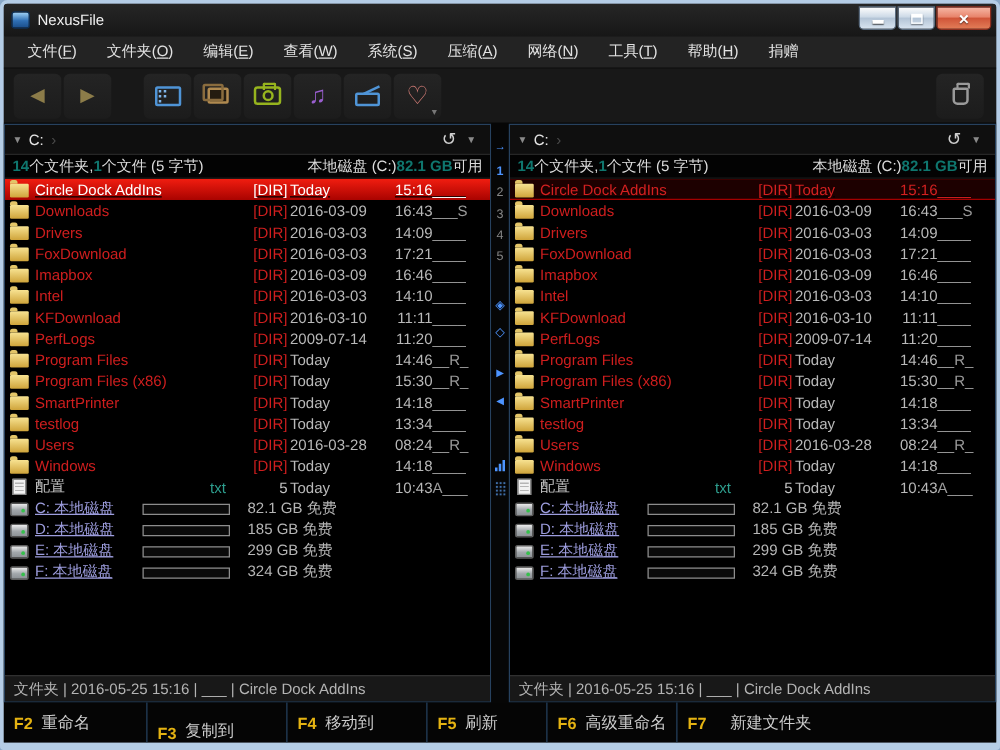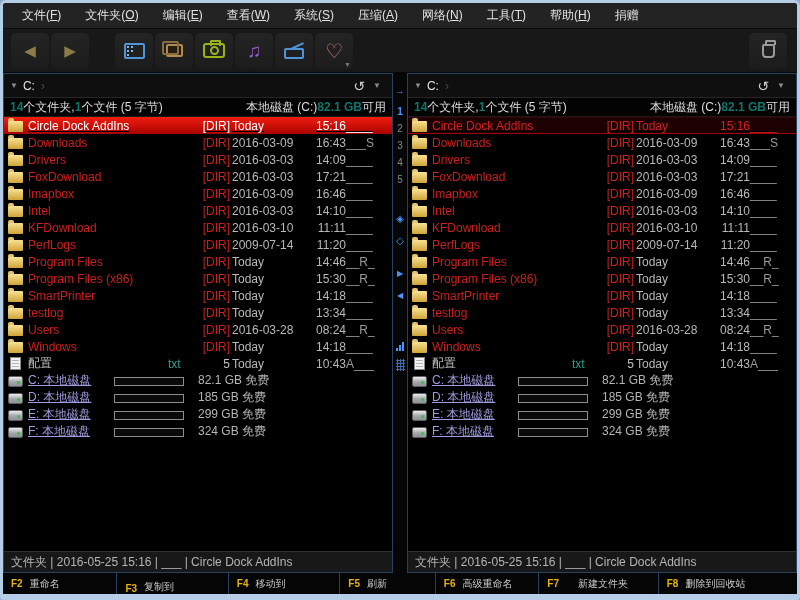--- a/index.html
+++ b/index.html
@@ -106,31 +106,46 @@
   .drow { height:17px; display:flex; align-items:center; font-size:12px; }
   .drive-icon { width:15px; height:11px; border:1px solid #5f5f5f; border-radius:2px; background:linear-gradient(#ececec,#a2a7ab 55%,#8d9296); position:relative; margin-top:1px; }
   .drive-icon::after { content:""; position:absolute; right:2px; bottom:2px; width:3px; height:3px; background:#35c04b; border-radius:50%; }
   .d-label { flex:0 0 88px; color:#9d9dde; text-decoration:underline; padding-left:2px; white-space:nowrap; }
   .d-bar { flex:0 0 70px; height:9px; border:1px solid #8d8d8d; background:#0a0a0a; margin-top:1px; }
   .d-fill { height:100%; background:#9c9c9c; }
   .d-free { color:#b5b5b5; margin-left:14px; }
 
   
   .panestatus { height:21px; background:#181818; border-top:1px solid #303030; color:#b4b4b4; font-size:12px; display:flex; align-items:center; padding-left:7px; flex:0 0 auto; white-space:nowrap; overflow:hidden; }
-  .fkeybar { height:21px; background:#050505; display:flex; align-items:center; font-size:10px; flex:0 0 auto; }
+  .fkeybar { height:32px; background:#050505; display:flex; align-items:center; font-size:13px; flex:0 0 auto; }
   .fkey { display:flex; align-items:center; height:100%; padding-left:8px; }
   .fkey + .fkey { border-left:1px solid #24405e; }
   .fkey .k { color:#e5b312; font-weight:bold; margin-right:7px; }
   .fkey .l { color:#cccccc; }
 </style>
 </head>
 <body>
 
 <div class="frame">
 
+  <div class="titlebar">
+    <div class="appicon"></div>
+    <span class="apptitle">NexusFile</span>
+    <div class="winbtns">
+      <div class="wbtn">
+          <span class="glyph-min"></span>
+        </div>
+      <div class="wbtn">
+          <span class="glyph-max"></span>
+        </div>
+      <div class="wbtn close">
+          <span class="glyph-close">×</span>
+        </div>
+    </div>
+  </div>
 
   <div class="menubar">
       <span class="menu-item">文件(<u>F</u>)</span>
       <span class="menu-item">文件夹(<u>O</u>)</span>
       <span class="menu-item">编辑(<u>E</u>)</span>
       <span class="menu-item">查看(<u>W</u>)</span>
       <span class="menu-item">系统(<u>S</u>)</span>
       <span class="menu-item">压缩(<u>A</u>)</span>
       <span class="menu-item">网络(<u>N</u>)</span>
       <span class="menu-item">工具(<u>T</u>)</span>
@@ -681,19 +696,15 @@
         <span class="l">刷新</span>
       </div>
       <div class="fkey" style="width: 104px;">
         <span class="k">F6</span>
         <span class="l">高级重命名</span>
       </div>
       <div class="fkey" style="width: 120px; gap: 12px;">
         <span class="k">F7</span>
         <span class="l">新建文件夹</span>
       </div>
-      <div class="fkey" style="width: 140px;">
-        <span class="k">F8</span>
-        <span class="l">删除到回收站</span>
-      </div>
     </div>
 
 </div>
 
 </body></html>

